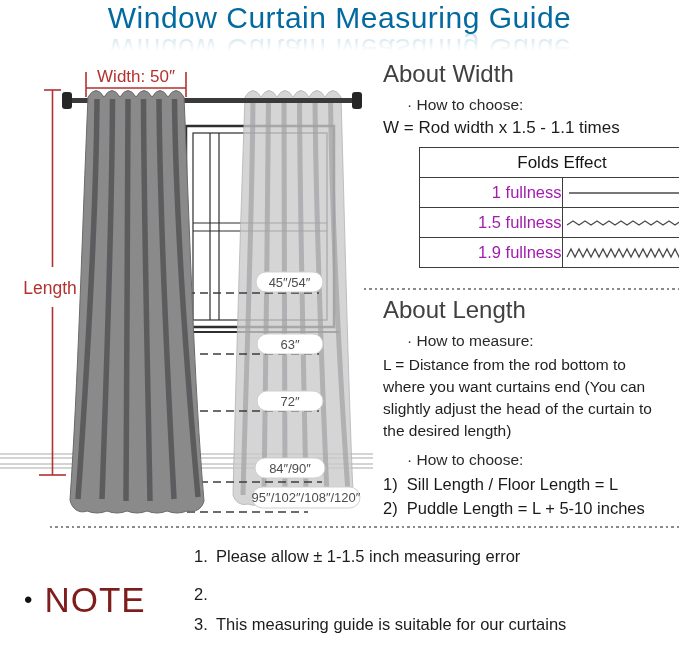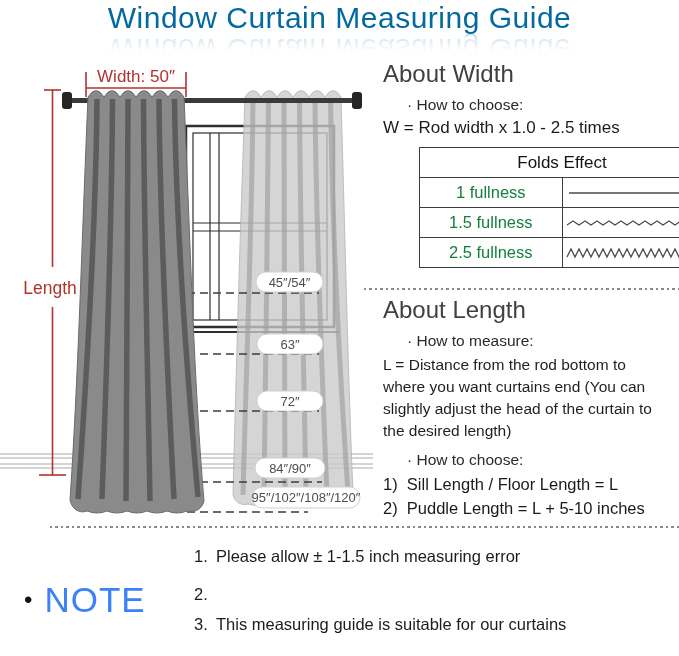--- a/index.html
+++ b/index.html
@@ -27,37 +27,37 @@
   #about-width{position:absolute;left:383px;top:61px;width:296px;}
   #about-width .bullet-line{margin-top:9px;}
   .formula{font-size:17px;color:#1c1c1c;margin-top:4px;}
   #folds-table{
     position:absolute;left:383px;top:147px;width:286px;
     border-collapse:collapse;table-layout:fixed;margin-left:36px;
   }
   #folds-table th,#folds-table td{border:1.5px solid #3d3d3d;padding:0;}
   #folds-table th{font-size:17px;font-weight:400;height:29px;color:#141414;}
   #folds-table td{height:29px;}
-  .label-cell{width:128px;text-align:center;font-size:16.5px;color:#15803d;}
+  .label-cell{width:128px;text-align:right;font-size:16.5px;color:#a21caf;}
   .pattern-cell{text-align:center;vertical-align:middle;}
   .pattern-cell svg{display:block;margin:0 auto;}
   .dashed-sep{
     position:absolute;height:1.5px;
     background:repeating-linear-gradient(90deg,#8a8a8a 0 2.5px,transparent 2.5px 5.5px);
   }
   #sep-width-length{left:364px;top:288px;width:315px;}
   #sep-note{left:50px;top:526px;width:629px;}
   #about-length{position:absolute;left:383px;top:297px;width:300px;}
   #about-length .bullet-line{margin-top:9px;margin-bottom:4px;}
   .measure-line{font-size:15.5px;line-height:22px;color:#1f1f1f;}
   .choose-item{font-size:16.5px;line-height:23.5px;color:#1a1a1a;white-space:pre;}
   
   #note-label{position:absolute;left:24px;top:580px;display:flex;align-items:center;gap:12px;}
   #note-bullet{font-size:24px;color:#111;}
-  #note-text{font-size:35px;letter-spacing:1px;color:#3b82f6;font-weight:400;}
+  #note-text{font-size:35px;letter-spacing:1px;color:#7f1d1d;font-weight:400;}
   #note-list{position:absolute;left:194px;top:546px;width:480px;}
   .note-item{display:flex;font-size:16.5px;line-height:21px;color:#1c1c1c;}
   .note-item:nth-child(1){margin-bottom:17px;}
   .note-item:nth-child(2){margin-bottom:9px;}
   .note-num{width:22px;flex:none;}
 </style>
 </head>
 <body>
 
 <div class="title">Window Curtain Measuring Guide</div>
@@ -161,21 +161,21 @@
     <line x1="52.5" y1="35" x2="52.5" y2="212"></line>
     <line x1="52.5" y1="252" x2="52.5" y2="420"></line>
     <line x1="39" y1="420" x2="66" y2="420"></line>
   </g>
   <text x="50" y="239" text-anchor="middle" font-size="17.5" fill="#b23230">Length</text>
 </svg>
 
 <div id="about-width">
   <h2 class="sec-heading">About Width</h2>
   <div class="bullet-line">· How to choose:</div>
-  <div class="formula">W = Rod width x 1.0 - 2.5 times</div>
+  <div class="formula">W = Rod width x 1.5 - 1.1 times</div>
 </div>
 
 <table id="folds-table">
   <tbody>
       <tr>
     <th colspan="2">Folds Effect</th>
   </tr>
   <tr>
     <td class="label-cell">1 fullness</td>
     <td class="pattern-cell">
@@ -186,21 +186,21 @@
   </tr>
   <tr>
     <td class="label-cell">1.5 fullness</td>
     <td class="pattern-cell">
       <svg width="140" height="16" viewBox="0 0 140 16">
         <path d="M4,10 l6,-4 l6,4 l6,-4 l6,4 l6,-4 l6,4 l6,-4 l6,4 l6,-4 l6,4 l6,-4 l6,4 l6,-4 l6,4 l6,-4 l6,4 l6,-4 l6,4 l6,-4 l6,4 l6,-4" fill="none" stroke="#4a4a4a" stroke-width="1.2"></path>
       </svg>
     </td>
   </tr>
   <tr>
-    <td class="label-cell">2.5 fullness</td>
+    <td class="label-cell">1.9 fullness</td>
     <td class="pattern-cell">
       <svg width="140" height="16" viewBox="0 0 140 16">
         <path d="M4,12 l4,-8 l4,8 l4,-8 l4,8 l4,-8 l4,8 l4,-8 l4,8 l4,-8 l4,8 l4,-8 l4,8 l4,-8 l4,8 l4,-8 l4,8 l4,-8 l4,8 l4,-8 l4,8 l4,-8 l4,8 l4,-8 l4,8 l4,-8 l4,8 l4,-8 l4,8 l4,-8 l4,8 l4,-8 l4,8" fill="none" stroke="#4a4a4a" stroke-width="1.3"></path>
       </svg>
     </td>
   </tr>
 </tbody>
   </table>
 
 <div id="sep-width-length" class="dashed-sep"></div>

